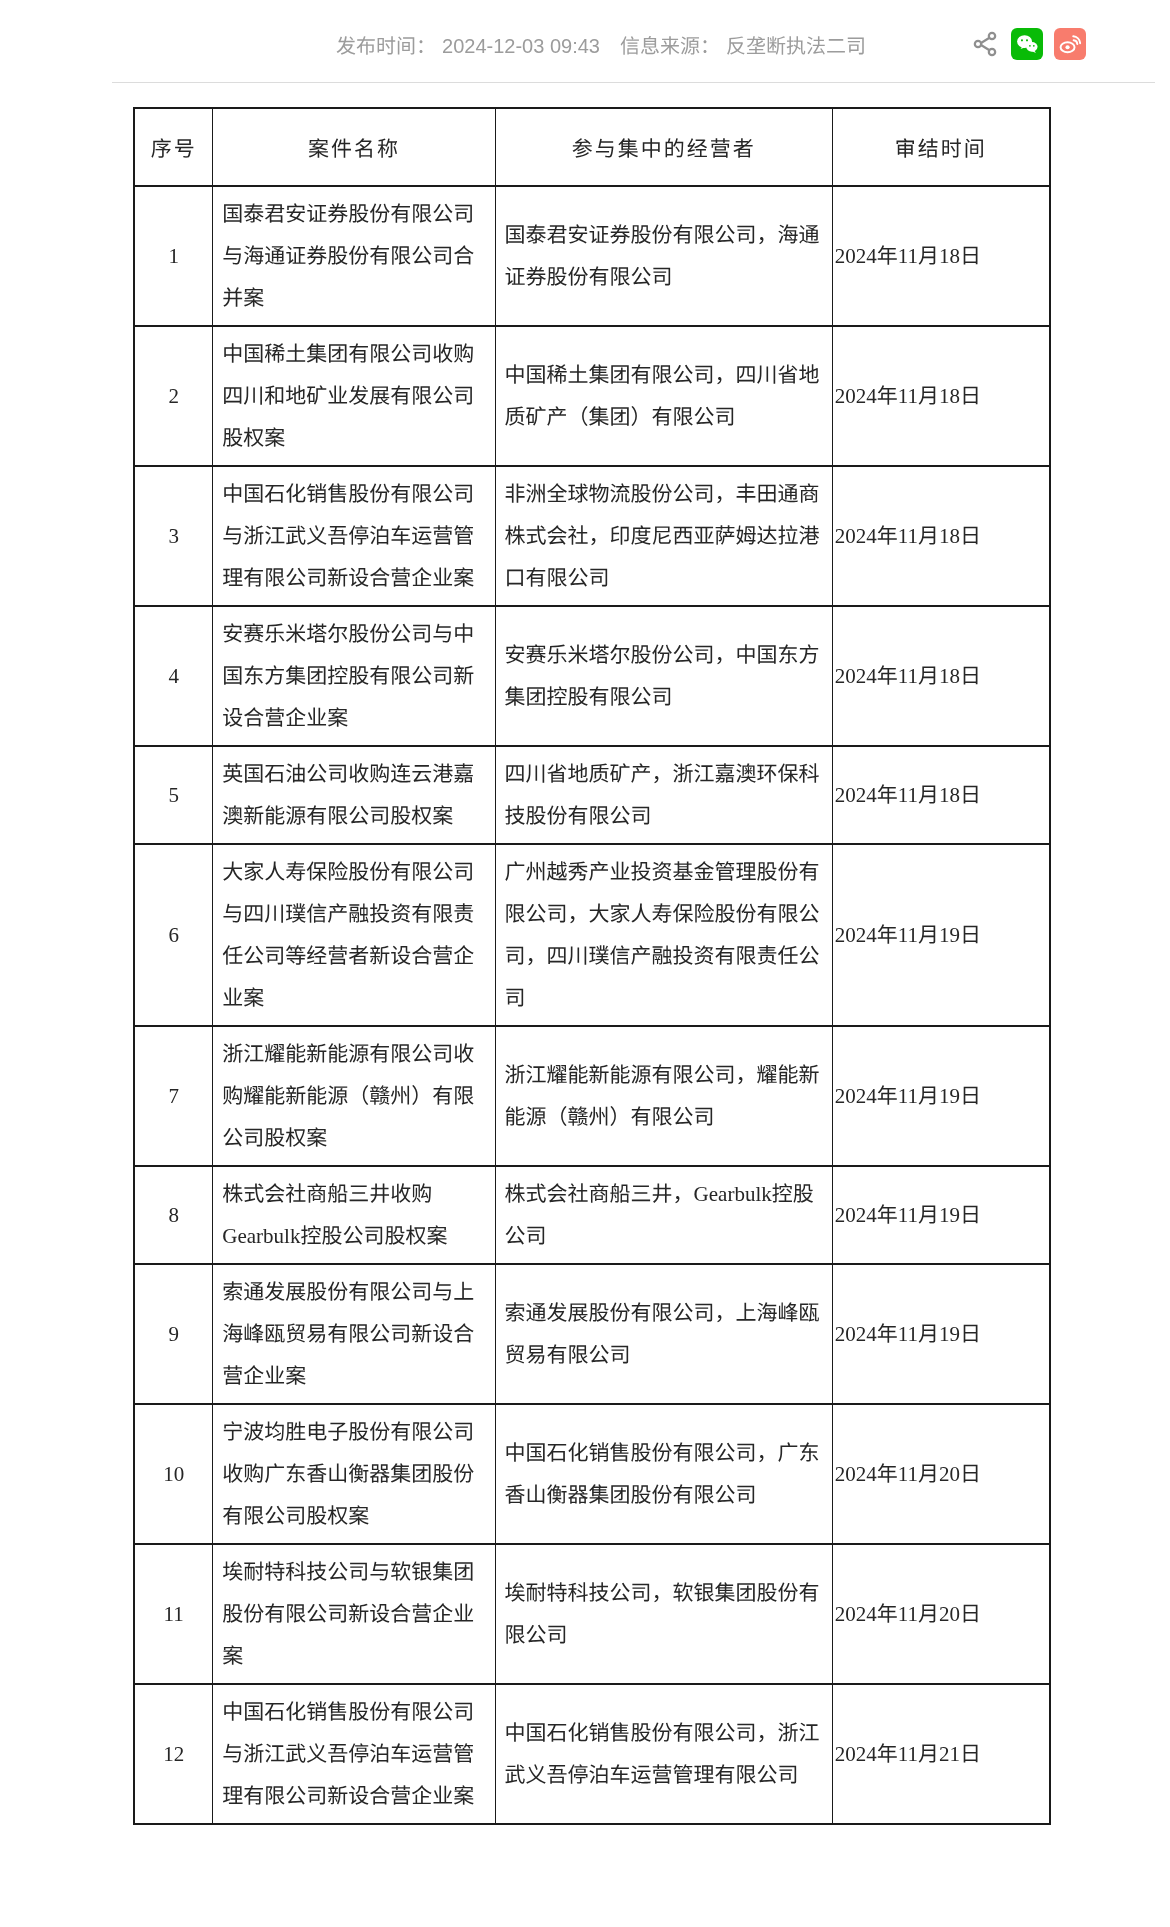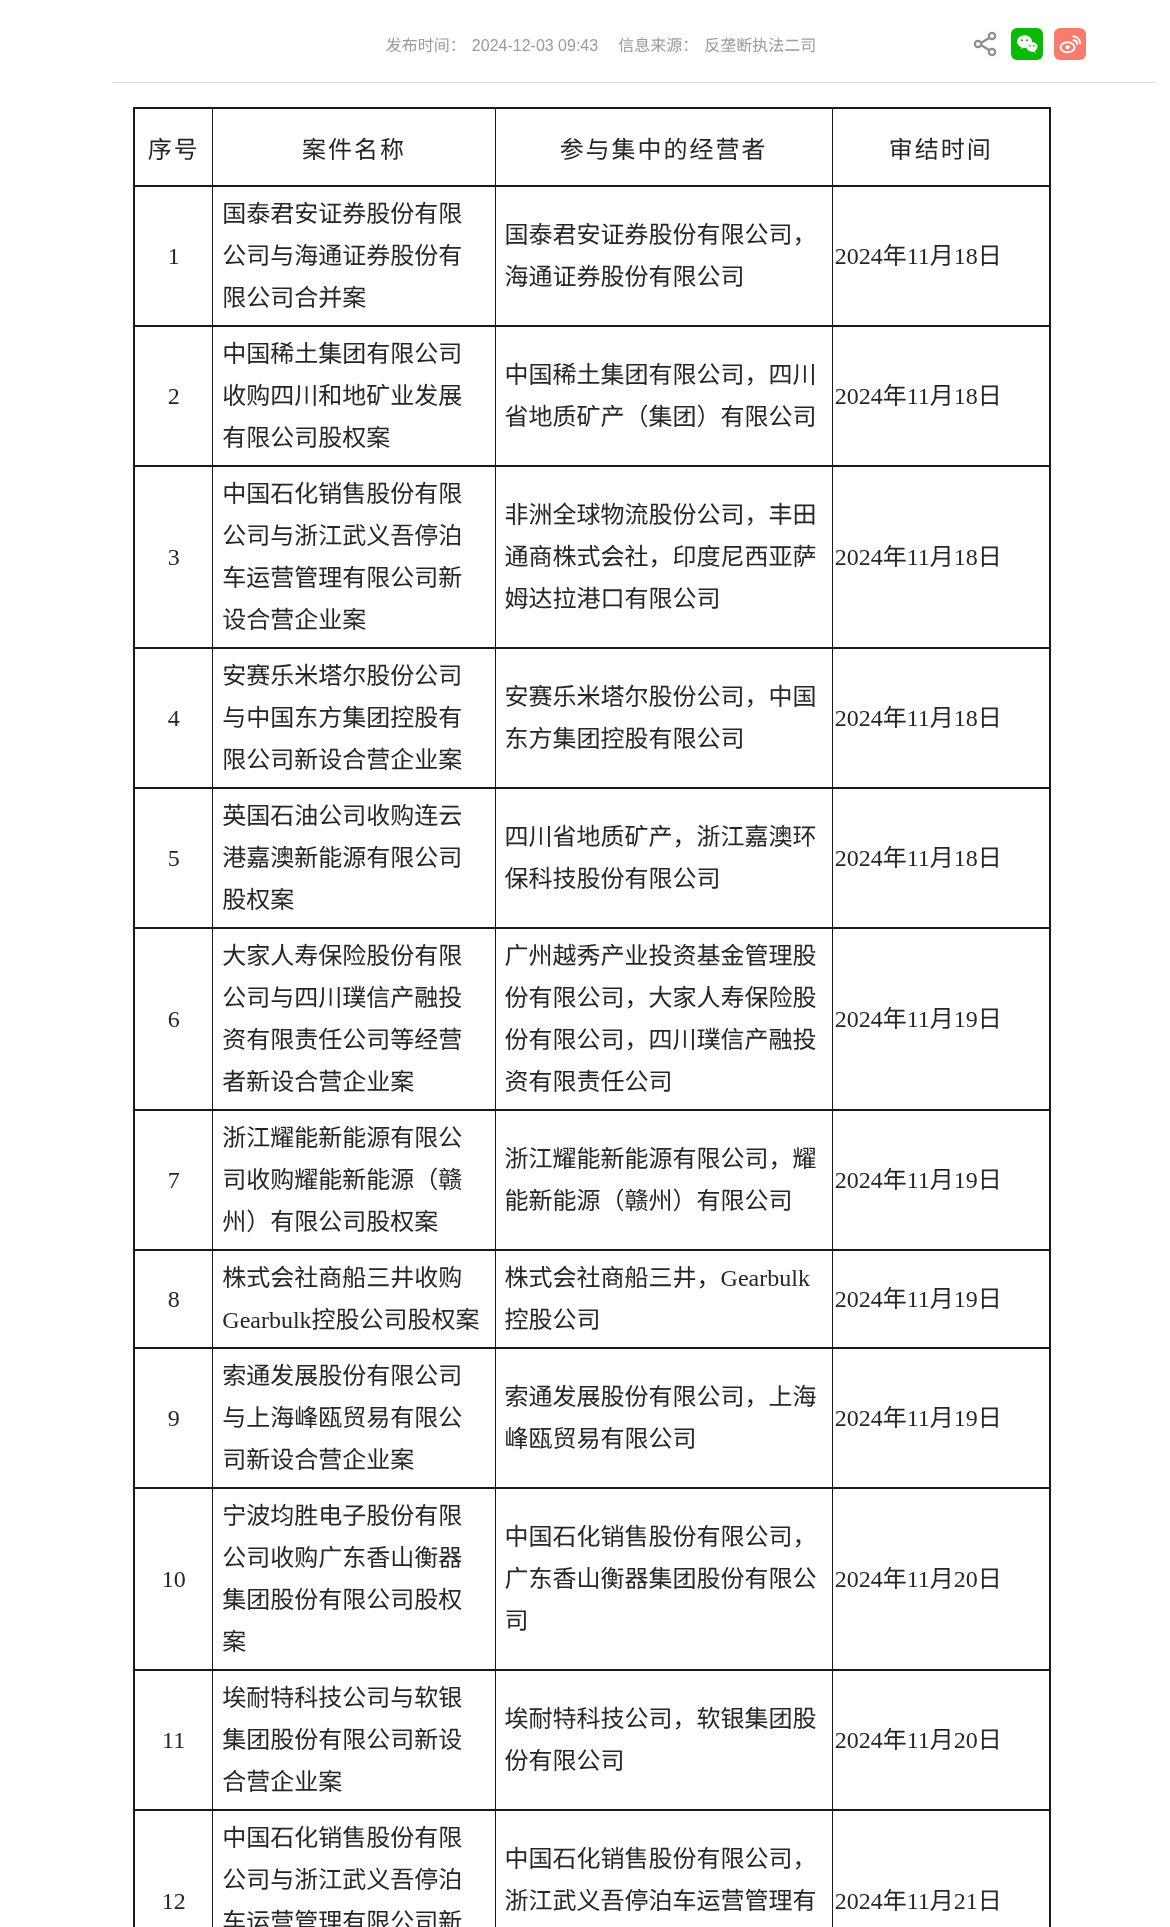--- a/index.html
+++ b/index.html
@@ -36,21 +36,21 @@
     letter-spacing:1px;
     color:var(--ink);
   }
   .meta-row{
     position:relative;
     margin-top:26px;
     height:36px;
     display:flex;
     align-items:center;
     justify-content:center;
-    font-size:16px;
+    font-size:20px;
     color:var(--meta-gray);
     padding-left:32px;
   }
   .meta-group{white-space:nowrap;}
   .meta-group + .meta-group{margin-left:20px;}
   .meta-value{margin-left:6px;}
   .share-bar{
     position:absolute;
     right:84px;
     top:50%;
@@ -82,21 +82,21 @@
     border-collapse:collapse;
     border:2px solid var(--table-line);
     font-family:"Liberation Serif","DejaVu Serif",serif;
     color:#262626;
   }
   table.cases th, table.cases td{
     border:1px solid var(--table-line);
     border-top-width:2px;
     border-bottom-width:2px;
     vertical-align:middle;
-    font-size:24px;
+    font-size:21px;
     font-weight:normal;
   }
   table.cases th{
     height:78px;
     text-align:center;
     letter-spacing:2px;
   }
   td.col-no{text-align:center;}
   td.col-date{text-align:left;white-space:nowrap;}
   td.col-case, td.col-operators{

